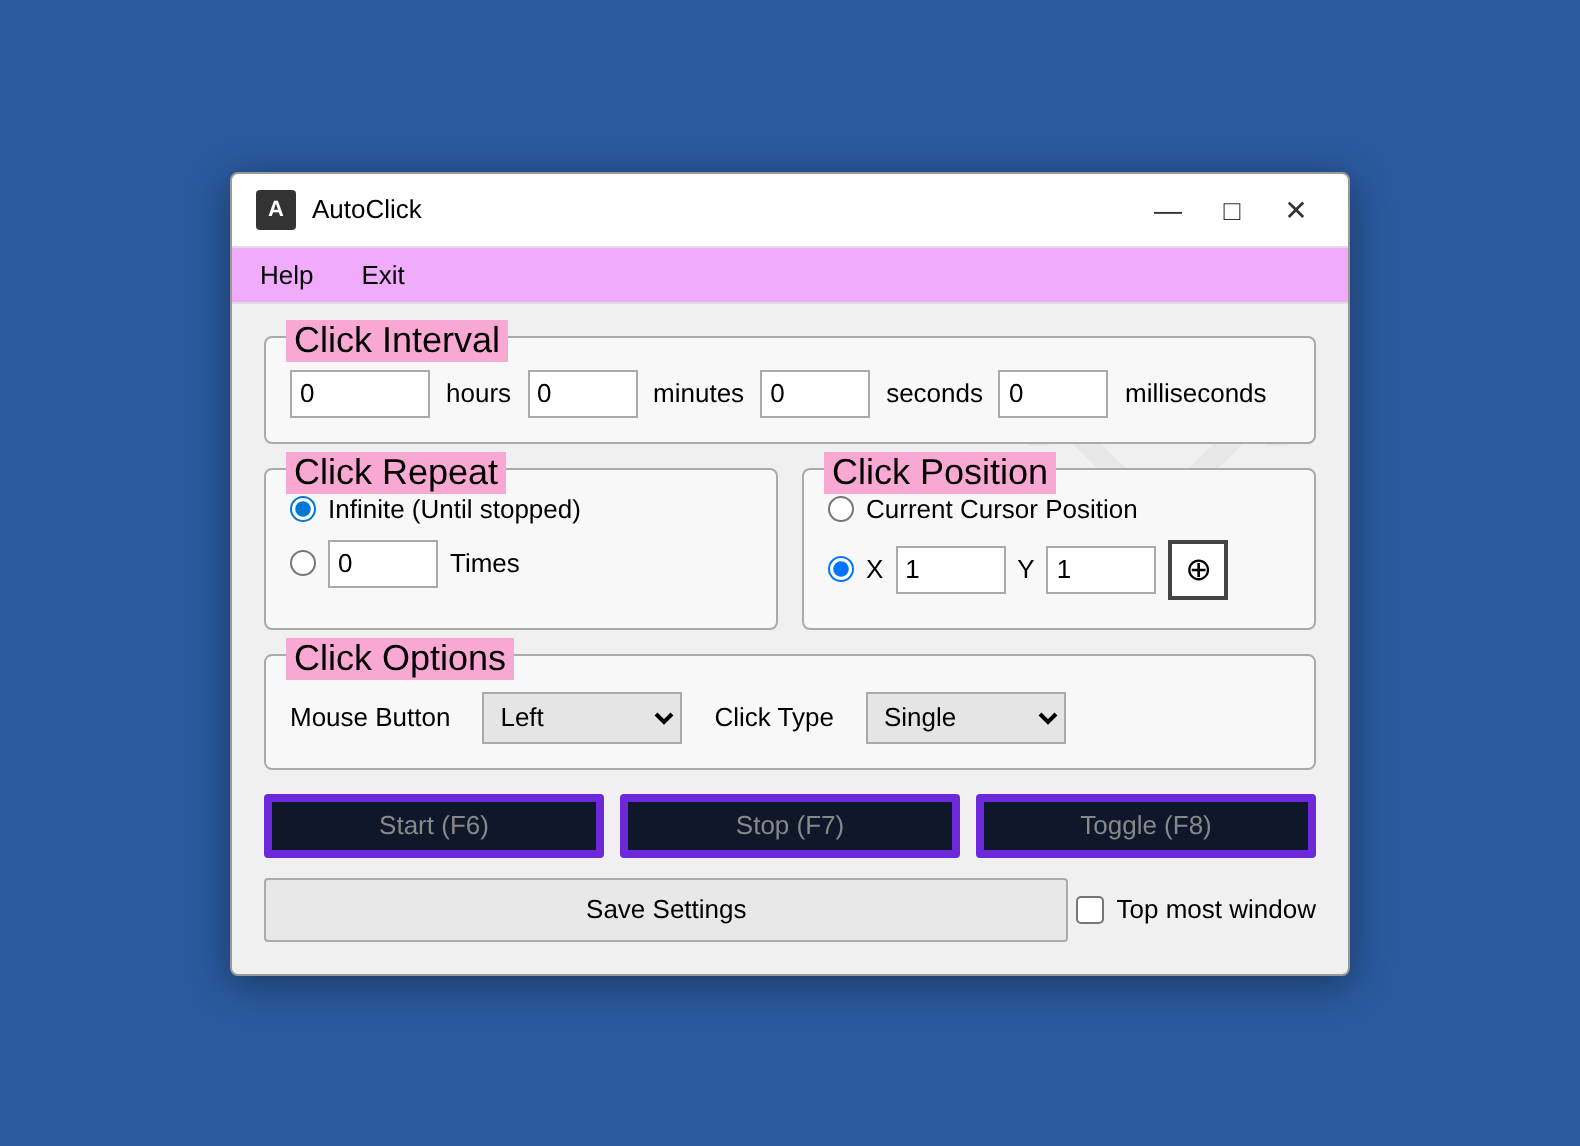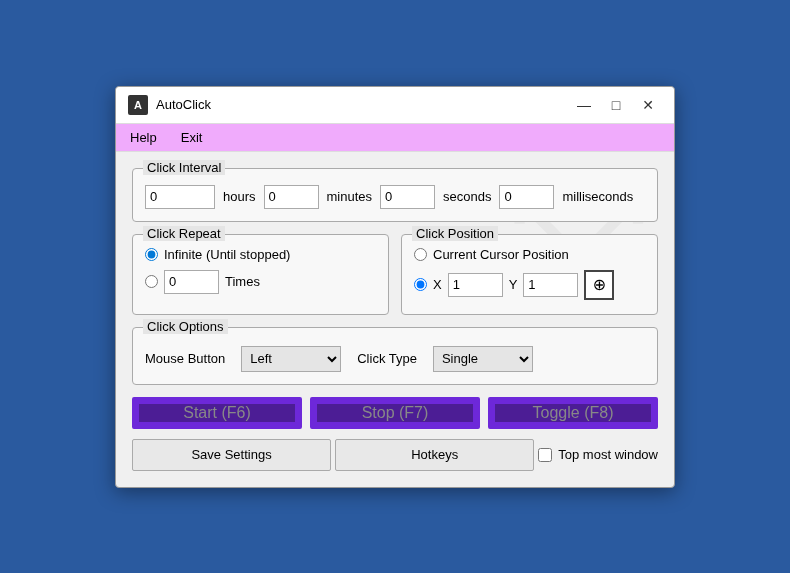--- a/index.html
+++ b/index.html
@@ -99,23 +99,23 @@
       padding: 12px;
       margin-bottom: 12px;
       position: relative;
       background: #f8f8f8;
       z-index: 1;
     }
     .section-title {
       position: absolute;
       top: -9px;
       left: 10px;
-      background: #e5e5e5;
+      background: #f9a8d4;
       padding: 0 4px;
-      font-size: 13px;
+      font-size: 18px;
       font-weight: normal;
       color: #000;
     }
     .row {
       display: flex;
       align-items: center;
       gap: 8px;
       margin-top: 4px;
     }
     .num-input {
@@ -186,24 +186,24 @@
     .action-buttons {
       display: flex;
       gap: 8px;
       margin-bottom: 10px;
       z-index: 1;
       position: relative;
     }
     .action-btn {
       flex: 1;
       height: 32px;
-      background: #4c1d95;
-      border: 7px solid #6d28d9;
-      cursor: pointer;
-      font-size: 16px;
+      background: #0f172a;
+      border: 4px solid #6d28d9;
+      cursor: pointer;
+      font-size: 13px;
       color: #888;
       border-radius: 2px;
     }
     .bottom-row {
       display: flex;
       gap: 4px;
       align-items: center;
       z-index: 1;
       position: relative;
     }
@@ -321,20 +321,19 @@
     </div>
 
     <div class="action-buttons">
       <button class="action-btn">Start (F6)</button>
       <button class="action-btn">Stop (F7)</button>
       <button class="action-btn">Toggle (F8)</button>
     </div>
 
     <div class="bottom-row">
       <button class="solid-btn">Save Settings</button>
-      <button class="solid-btn">Hotkeys</button>
       <label class="checkbox-label">
         <input type="checkbox" style="">
         <span>Top most window</span>
       </label>
     </div>
   </div>
 </div>
 
 </body></html>

